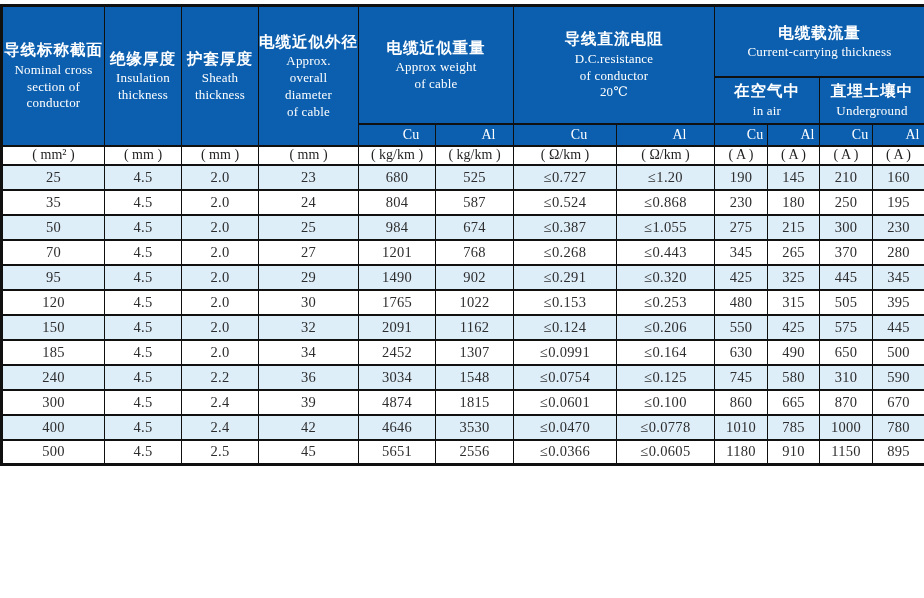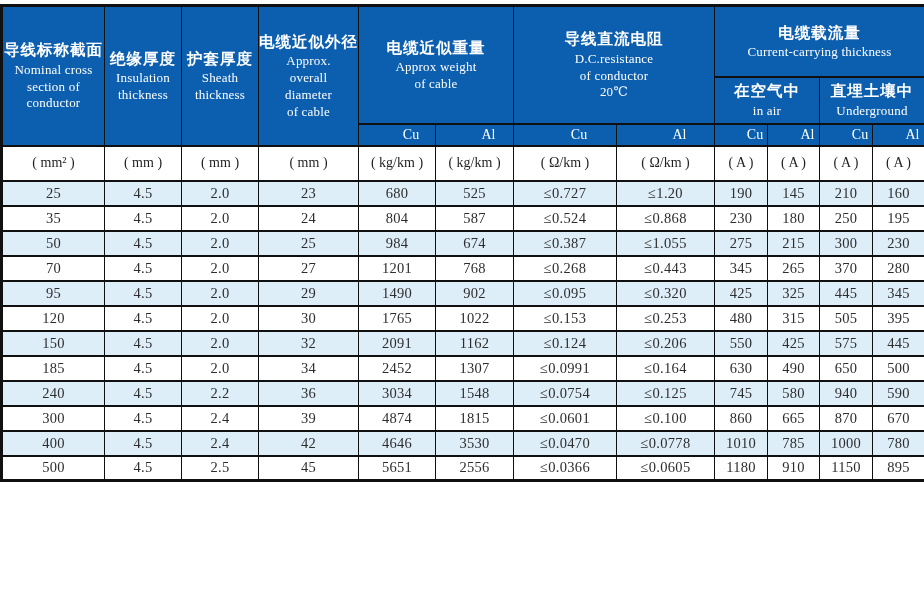--- a/index.html
+++ b/index.html
@@ -17,21 +17,21 @@
     border-top: 2px solid #101010; border-bottom: 2px solid #101010;
     text-align: center; vertical-align: middle; padding: 0; overflow: hidden;
   }
   thead th.blue { background: #0c5fae; color: #ffffff; font-weight: normal; }
   .zh { font-weight: bold; font-size: 15.5px; letter-spacing: 1px; line-height: 1.45; }
   .en { font-size: 13px; font-weight: normal; white-space: pre-line; line-height: 1.3; letter-spacing: 0.2px; }
   .metal { font-size: 14px; padding-left: 28px; }
   thead tr.h1 { height: 71px; }
   thead tr.h2 { height: 47px; }
   thead tr.h3 { height: 22px; }
-  thead tr.h4 { height: 35px; }
+  thead tr.h4 { height: 19px; }
   thead tr.h4 td { background: #ffffff; color: #1f1f1f; font-size: 14px; }
   tbody tr { height: 25px; }
   tbody td { font-size: 14.5px; color: #2d2d2d; background: #ffffff; letter-spacing: 0.3px; }
   tbody tr.alt td { background: #deeef9; }
 </style>
 </head>
 <body>
 
 <div class="page">
   <table class="spec">
@@ -182,21 +182,21 @@
           <td>370</td>
           <td>280</td>
         </tr>
         <tr class="alt">
           <td>95</td>
           <td>4.5</td>
           <td>2.0</td>
           <td>29</td>
           <td>1490</td>
           <td>902</td>
-          <td>≤0.095</td>
+          <td>≤0.291</td>
           <td>≤0.320</td>
           <td>425</td>
           <td>325</td>
           <td>445</td>
           <td>345</td>
         </tr>
         <tr>
           <td>120</td>
           <td>4.5</td>
           <td>2.0</td>
@@ -242,21 +242,21 @@
           <td>240</td>
           <td>4.5</td>
           <td>2.2</td>
           <td>36</td>
           <td>3034</td>
           <td>1548</td>
           <td>≤0.0754</td>
           <td>≤0.125</td>
           <td>745</td>
           <td>580</td>
-          <td>940</td>
+          <td>310</td>
           <td>590</td>
         </tr>
         <tr>
           <td>300</td>
           <td>4.5</td>
           <td>2.4</td>
           <td>39</td>
           <td>4874</td>
           <td>1815</td>
           <td>≤0.0601</td>

